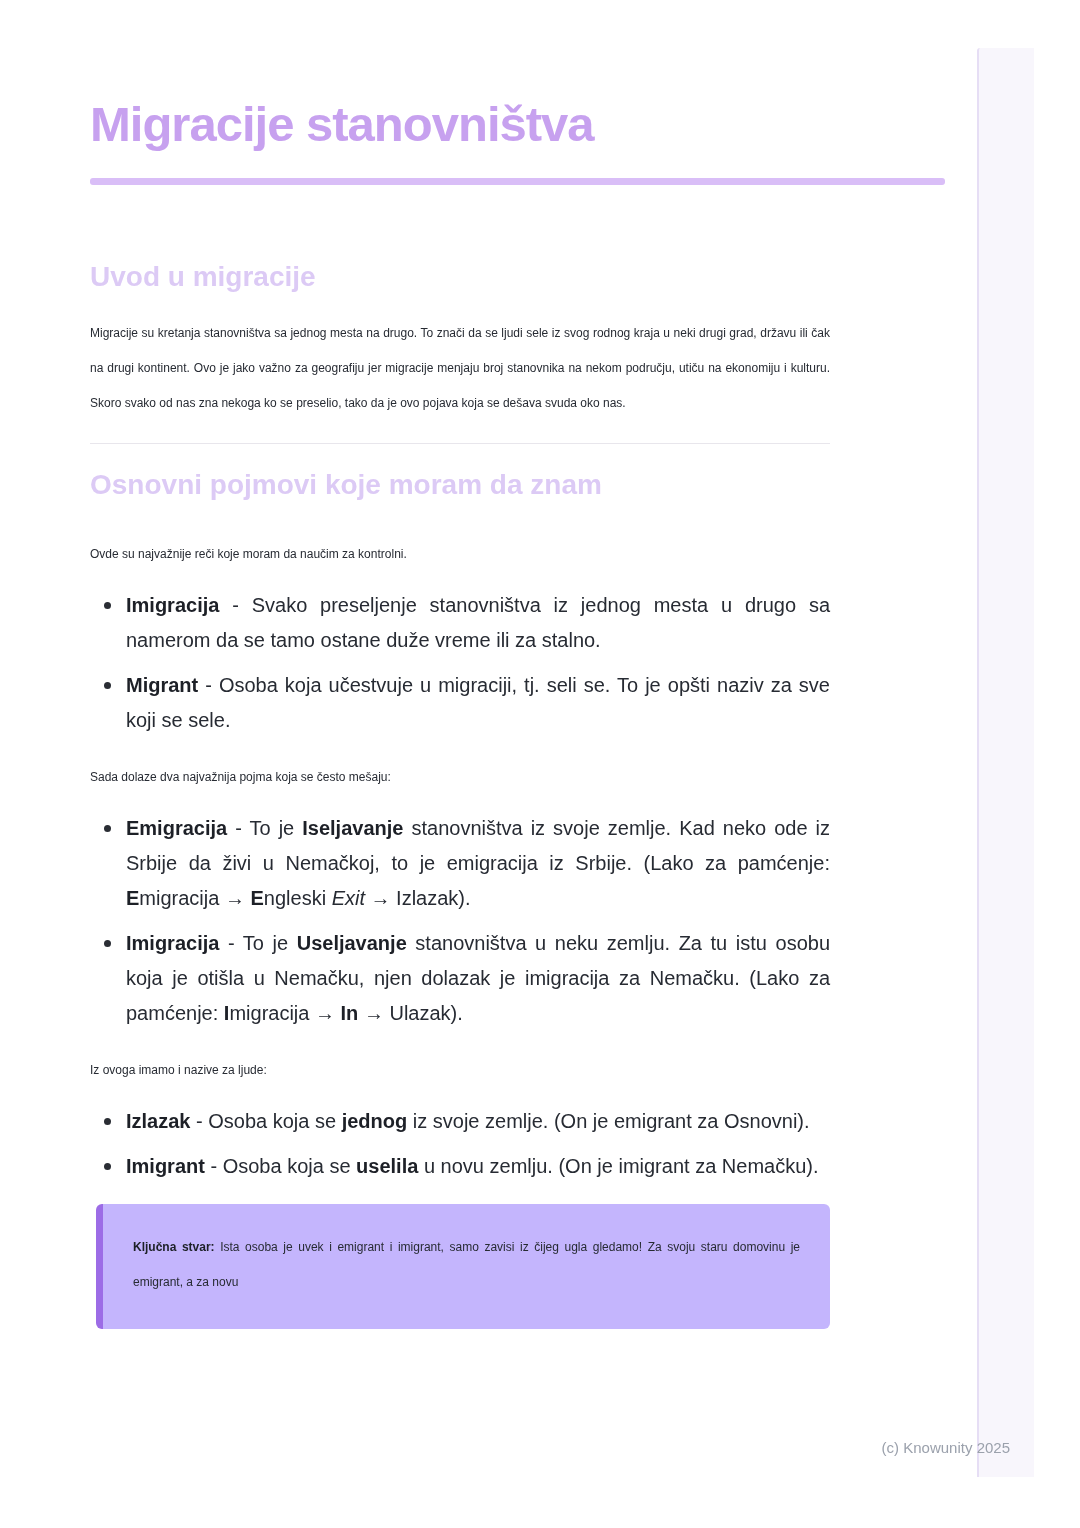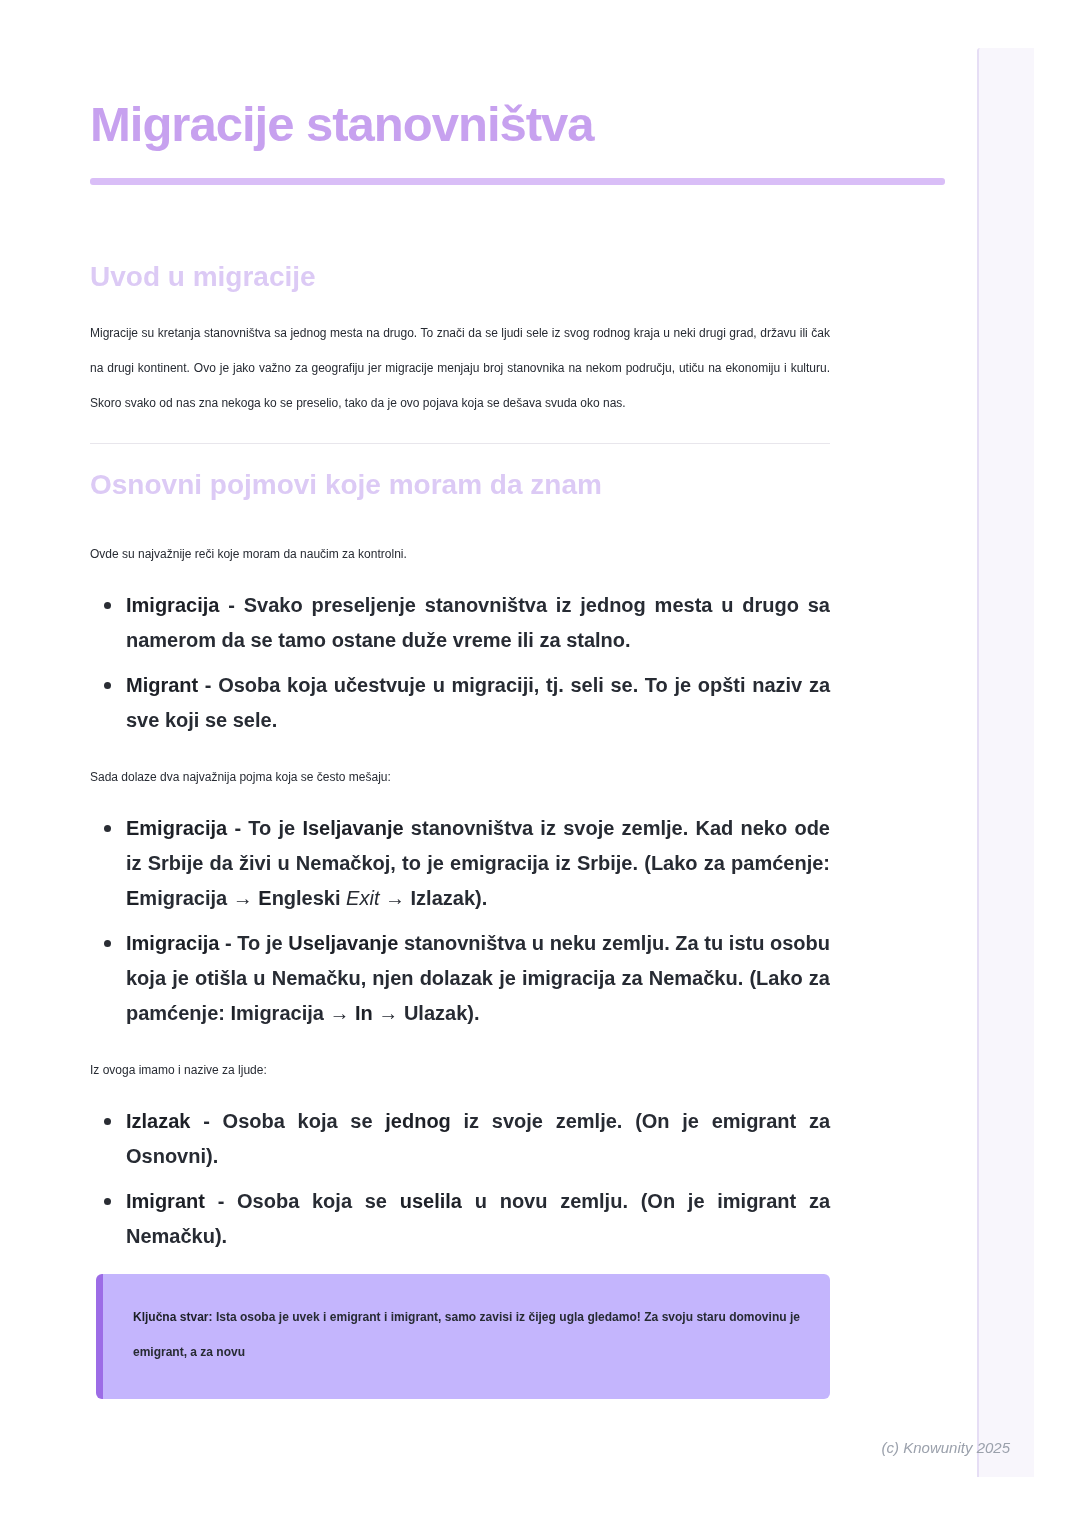--- a/index.html
+++ b/index.html
@@ -71,21 +71,21 @@
   ul.term-list li::before {
     content: "";
     position: absolute;
     left: -22px;
     top: 14px;
     width: 7px;
     height: 7px;
     border-radius: 50%;
     background: #2a2d34;
   }
-  .r-n { font-weight: 700; margin-top: 10px; }
+  .r-n { font-weight: 400; margin-top: 10px; }
   .r-b { font-weight: 700; color: #1d2027; }
   .r-i { font-style: italic; margin-top: 8px; }
   aside.callout {
     margin: 20px 0 0 6px;
     box-sizing: border-box;
     width: 734px;
     background: #c4b5fd;
     border-left: 7px solid #9c6ce6;
     border-radius: 6px;
     padding: 26px 30px 29px 30px;
@@ -103,21 +103,20 @@
     z-index: 1;
   }
   .copyright {
     position: absolute;
     top: 1439px;
     right: 70px;
     font-size: 15px;
     color: #9ba1ac;
     z-index: 2;
     white-space: nowrap;
-    font-style: italic;
   }
 </style>
 </head>
 <body>
 
 <div class="content">
 
   <h1>Migracije stanovništva</h1>
   <div class="title-rule"></div>
 

